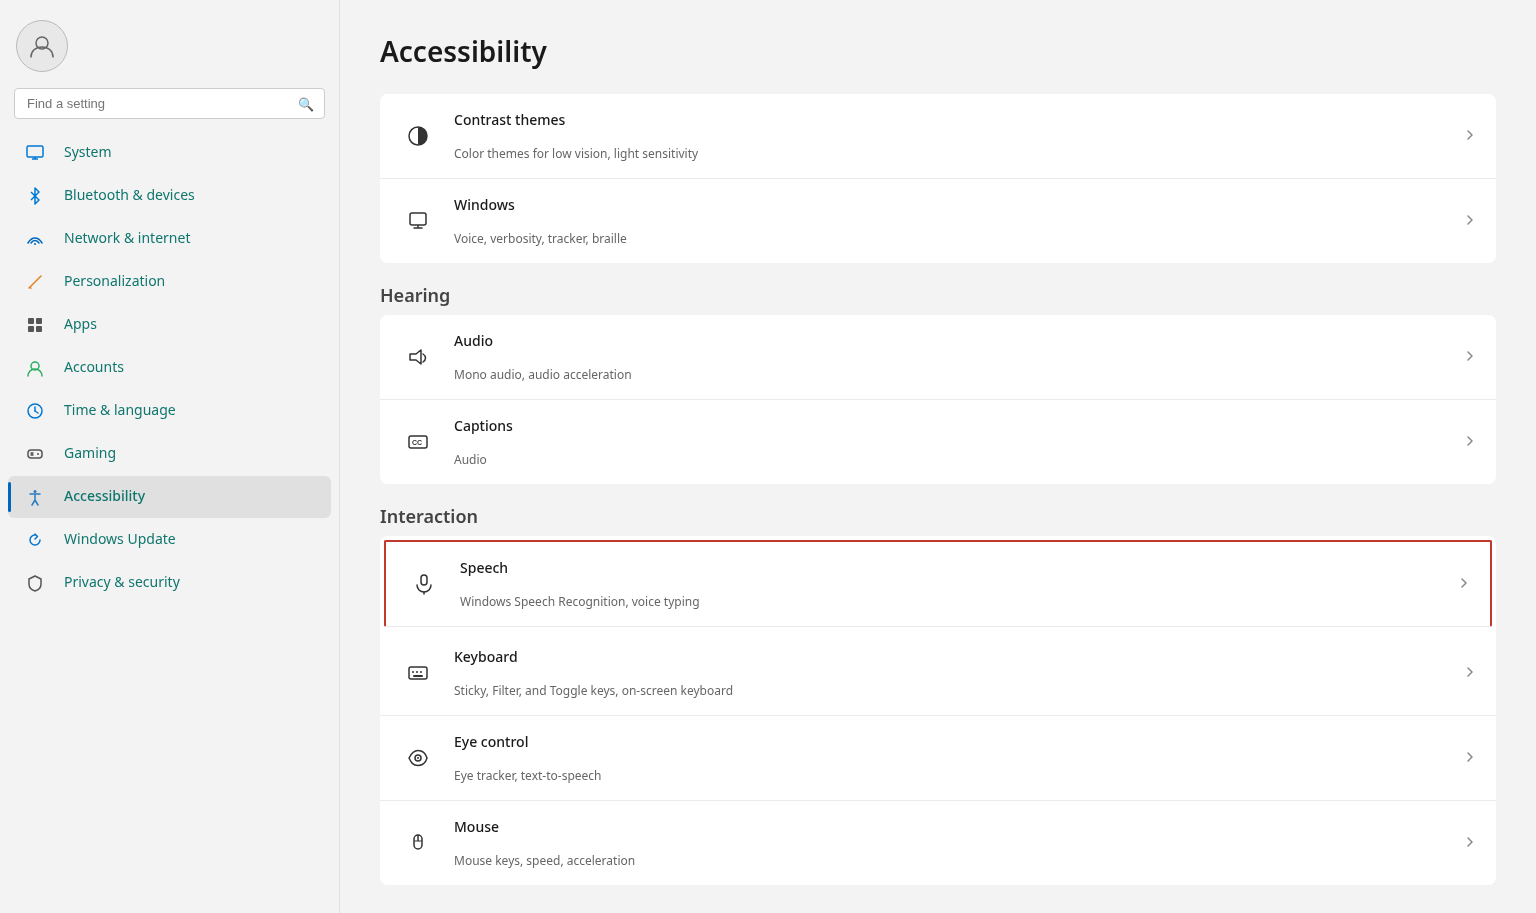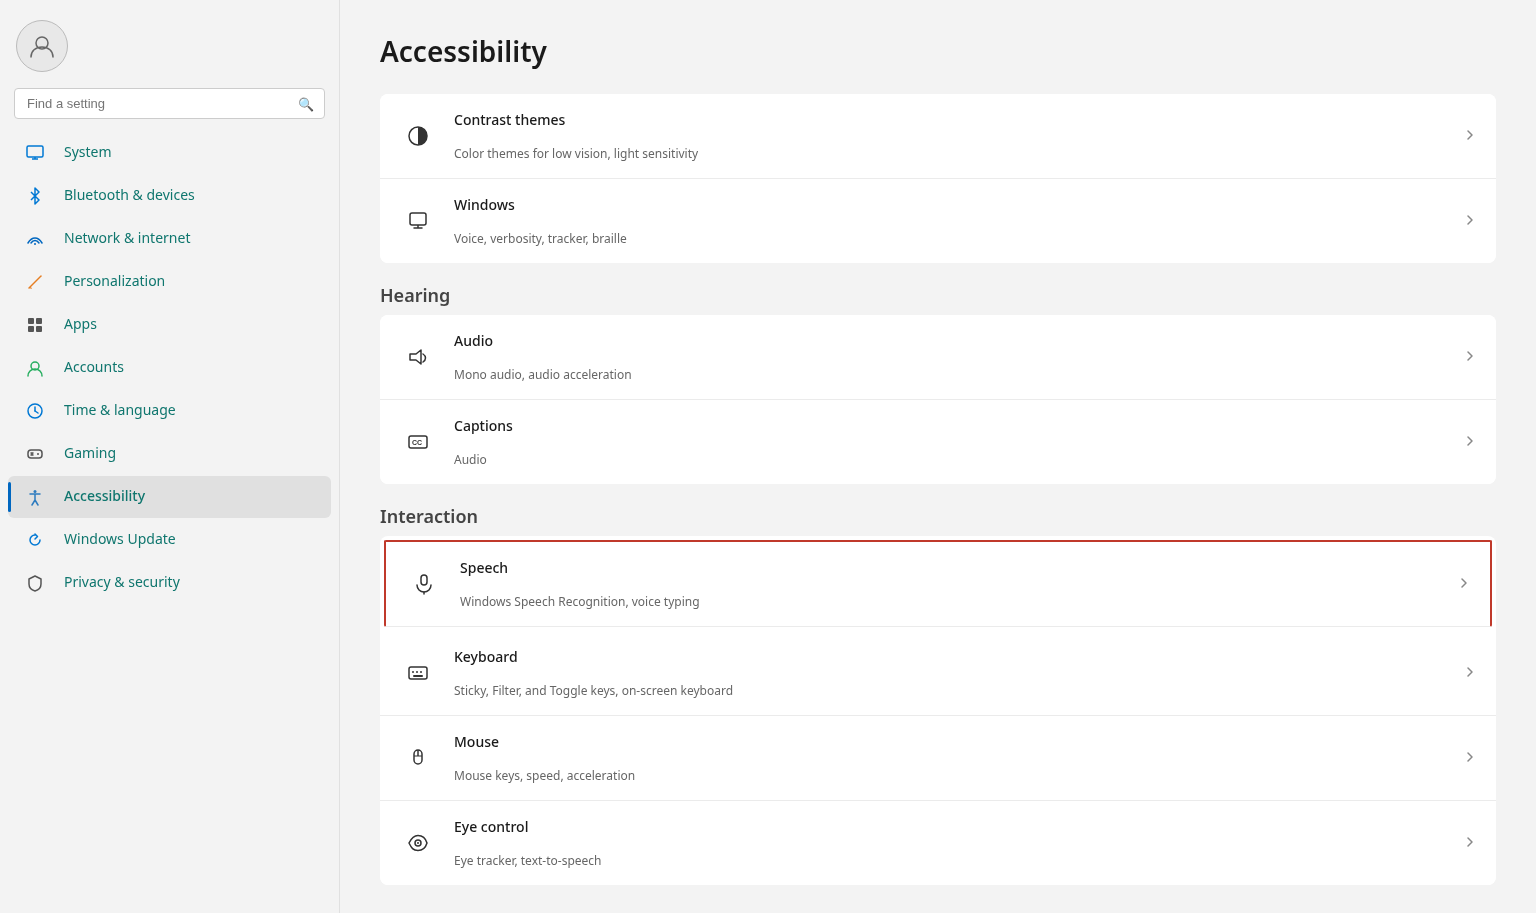--- a/index.html
+++ b/index.html
@@ -420,44 +420,44 @@
             <div class="item-title">Keyboard</div>
             <div class="item-desc">Sticky, Filter, and Toggle keys, on-screen keyboard</div>
           </div>
           <span class="chevron"><svg width="12" height="12" viewBox="0 0 12 12">
               <path d="M4 2l4 4-4 4" stroke="#888" stroke-width="1.5" fill="none" stroke-linecap="round" stroke-linejoin="round"></path>
             </svg></span>
         </div>
         <div class="settings-item">
           <div class="item-icon">
             <svg width="22" height="22" viewBox="0 0 22 22">
+              <path d="M2 11c2.5-5 5-7.5 9-7.5S18.5 6 20 11c-1.5 5-4 7.5-9 7.5S4.5 16 2 11z" stroke="#333" stroke-width="1.5" fill="none"></path>
+              <circle cx="11" cy="11" r="3" stroke="#333" stroke-width="1.5" fill="none"></circle>
+              <circle cx="11" cy="11" r="1" fill="#333"></circle>
+            </svg>
+          </div>
+          <div class="item-text">
+            <div class="item-title">Eye control</div>
+            <div class="item-desc">Eye tracker, text-to-speech</div>
+          </div>
+          <span class="chevron"><svg width="12" height="12" viewBox="0 0 12 12">
+              <path d="M4 2l4 4-4 4" stroke="#888" stroke-width="1.5" fill="none" stroke-linecap="round" stroke-linejoin="round"></path>
+            </svg></span>
+        </div>
+        <div class="settings-item">
+          <div class="item-icon">
+            <svg width="22" height="22" viewBox="0 0 22 22">
               <rect x="7" y="3" width="8" height="14" rx="4" stroke="#333" stroke-width="1.5" fill="none"></rect>
               <line x1="11" y1="3" x2="11" y2="9" stroke="#333" stroke-width="1.5"></line>
               <line x1="7" y1="9" x2="15" y2="9" stroke="#333" stroke-width="1"></line>
             </svg>
           </div>
           <div class="item-text">
             <div class="item-title">Mouse</div>
             <div class="item-desc">Mouse keys, speed, acceleration</div>
           </div>
           <span class="chevron"><svg width="12" height="12" viewBox="0 0 12 12">
               <path d="M4 2l4 4-4 4" stroke="#888" stroke-width="1.5" fill="none" stroke-linecap="round" stroke-linejoin="round"></path>
             </svg></span>
         </div>
-        <div class="settings-item">
-          <div class="item-icon">
-            <svg width="22" height="22" viewBox="0 0 22 22">
-              <path d="M2 11c2.5-5 5-7.5 9-7.5S18.5 6 20 11c-1.5 5-4 7.5-9 7.5S4.5 16 2 11z" stroke="#333" stroke-width="1.5" fill="none"></path>
-              <circle cx="11" cy="11" r="3" stroke="#333" stroke-width="1.5" fill="none"></circle>
-              <circle cx="11" cy="11" r="1" fill="#333"></circle>
-            </svg>
-          </div>
-          <div class="item-text">
-            <div class="item-title">Eye control</div>
-            <div class="item-desc">Eye tracker, text-to-speech</div>
-          </div>
-          <span class="chevron"><svg width="12" height="12" viewBox="0 0 12 12">
-              <path d="M4 2l4 4-4 4" stroke="#888" stroke-width="1.5" fill="none" stroke-linecap="round" stroke-linejoin="round"></path>
-            </svg></span>
-        </div>
       </div>
     </div>
 </div>
 
 </body></html>

